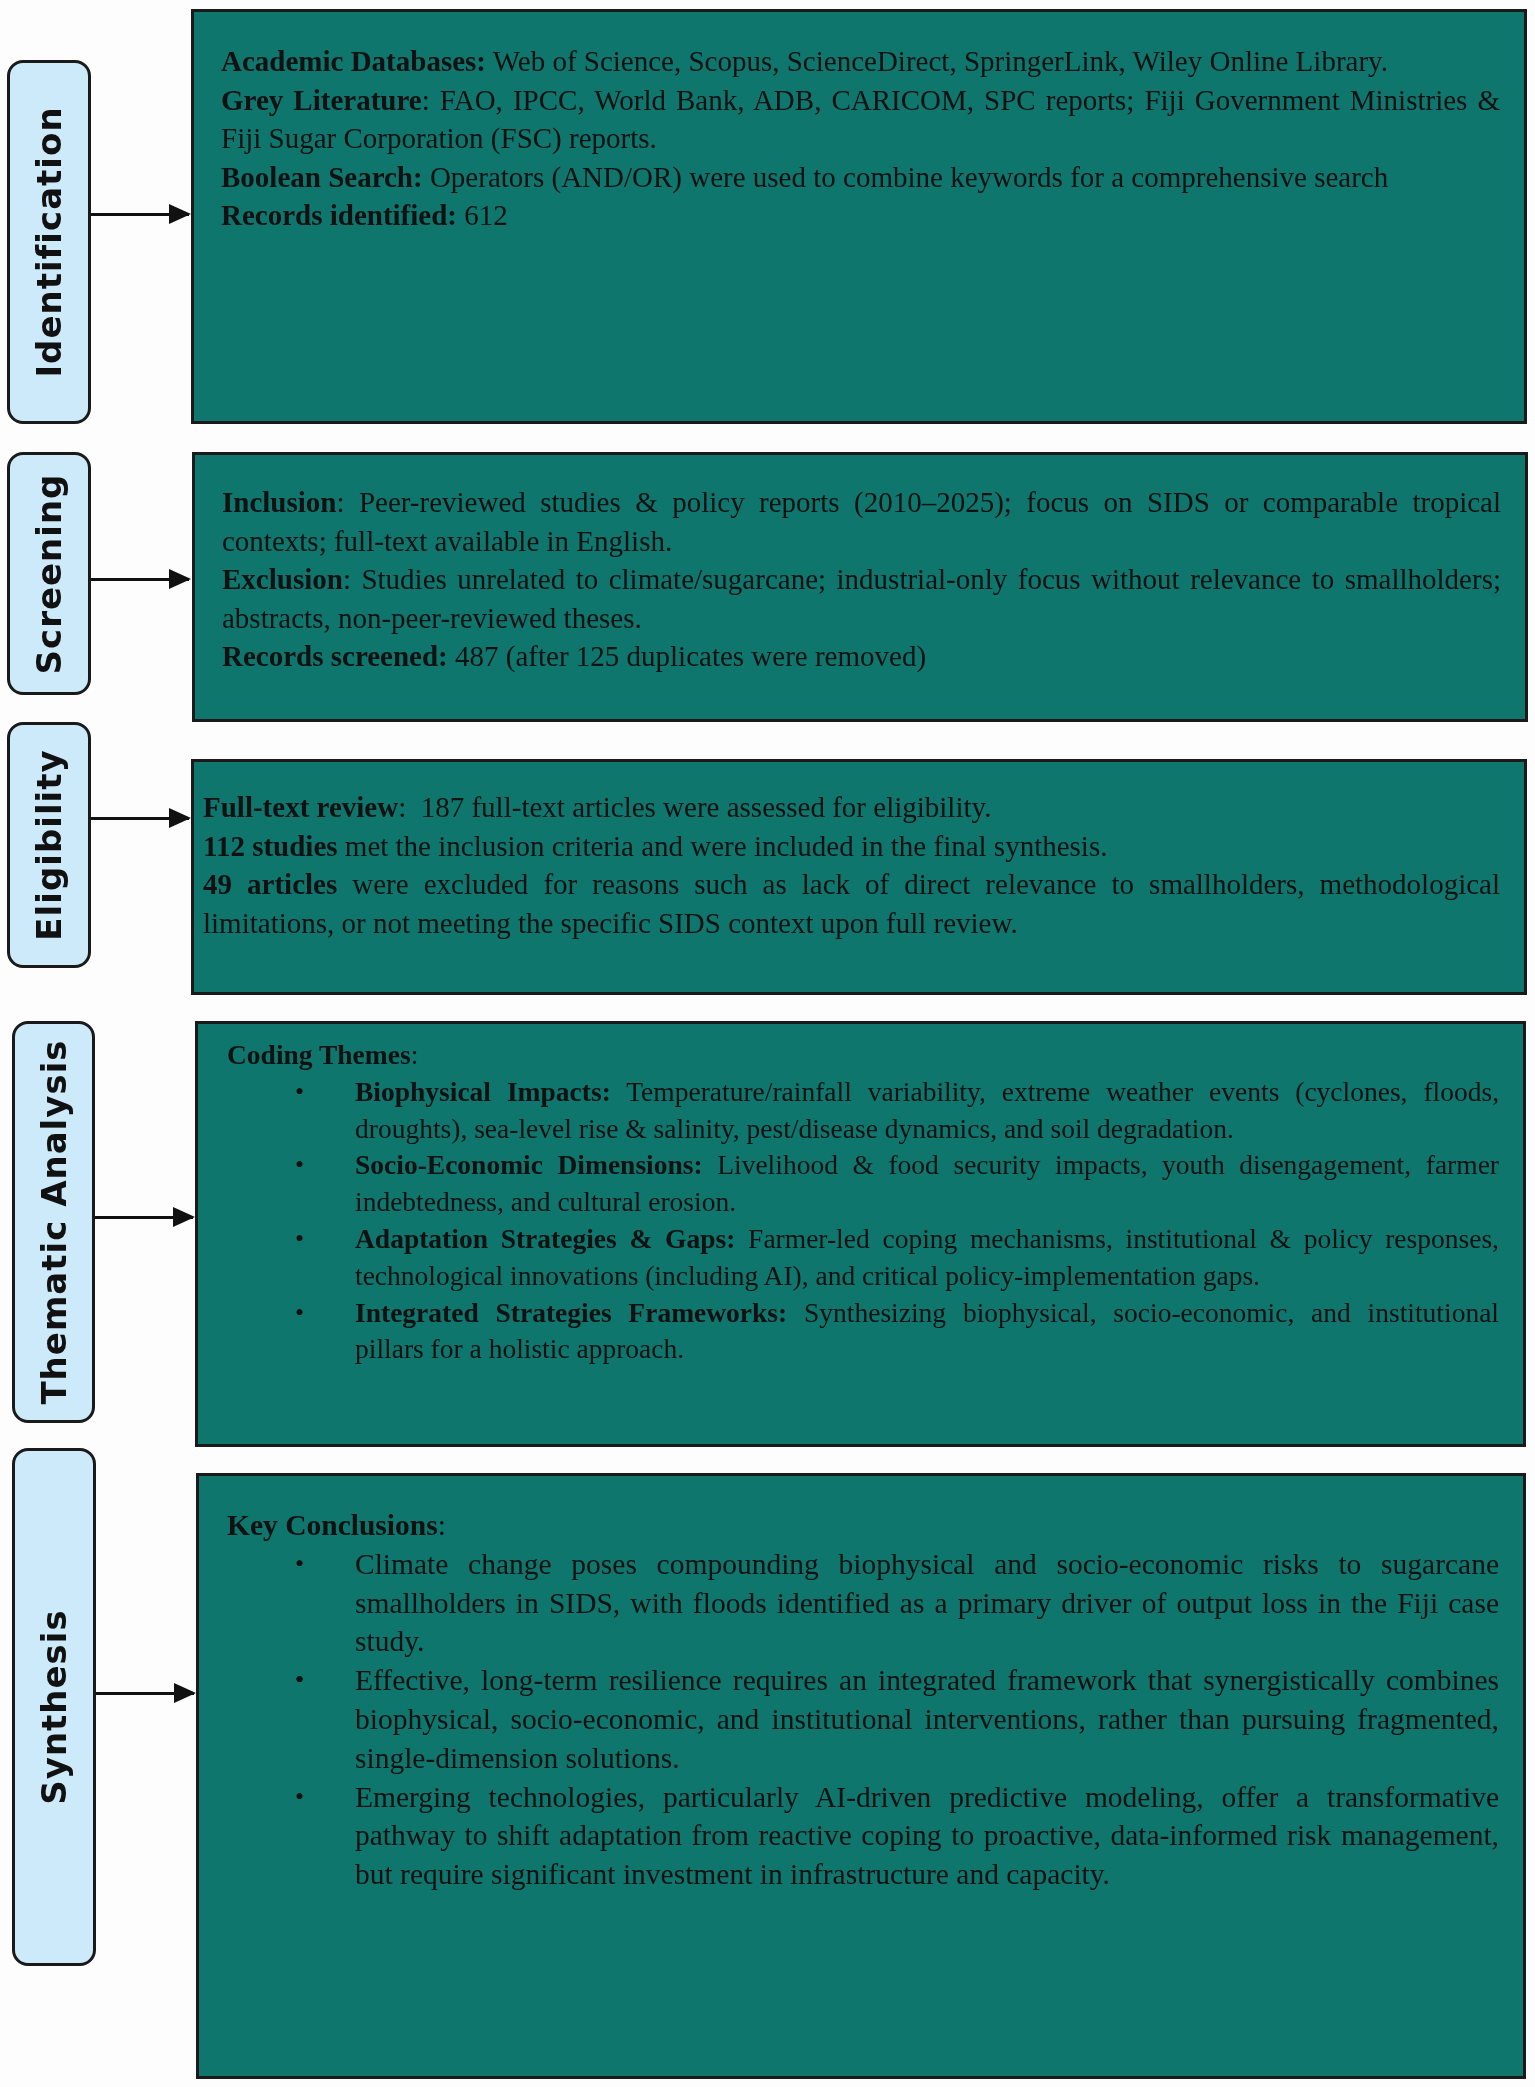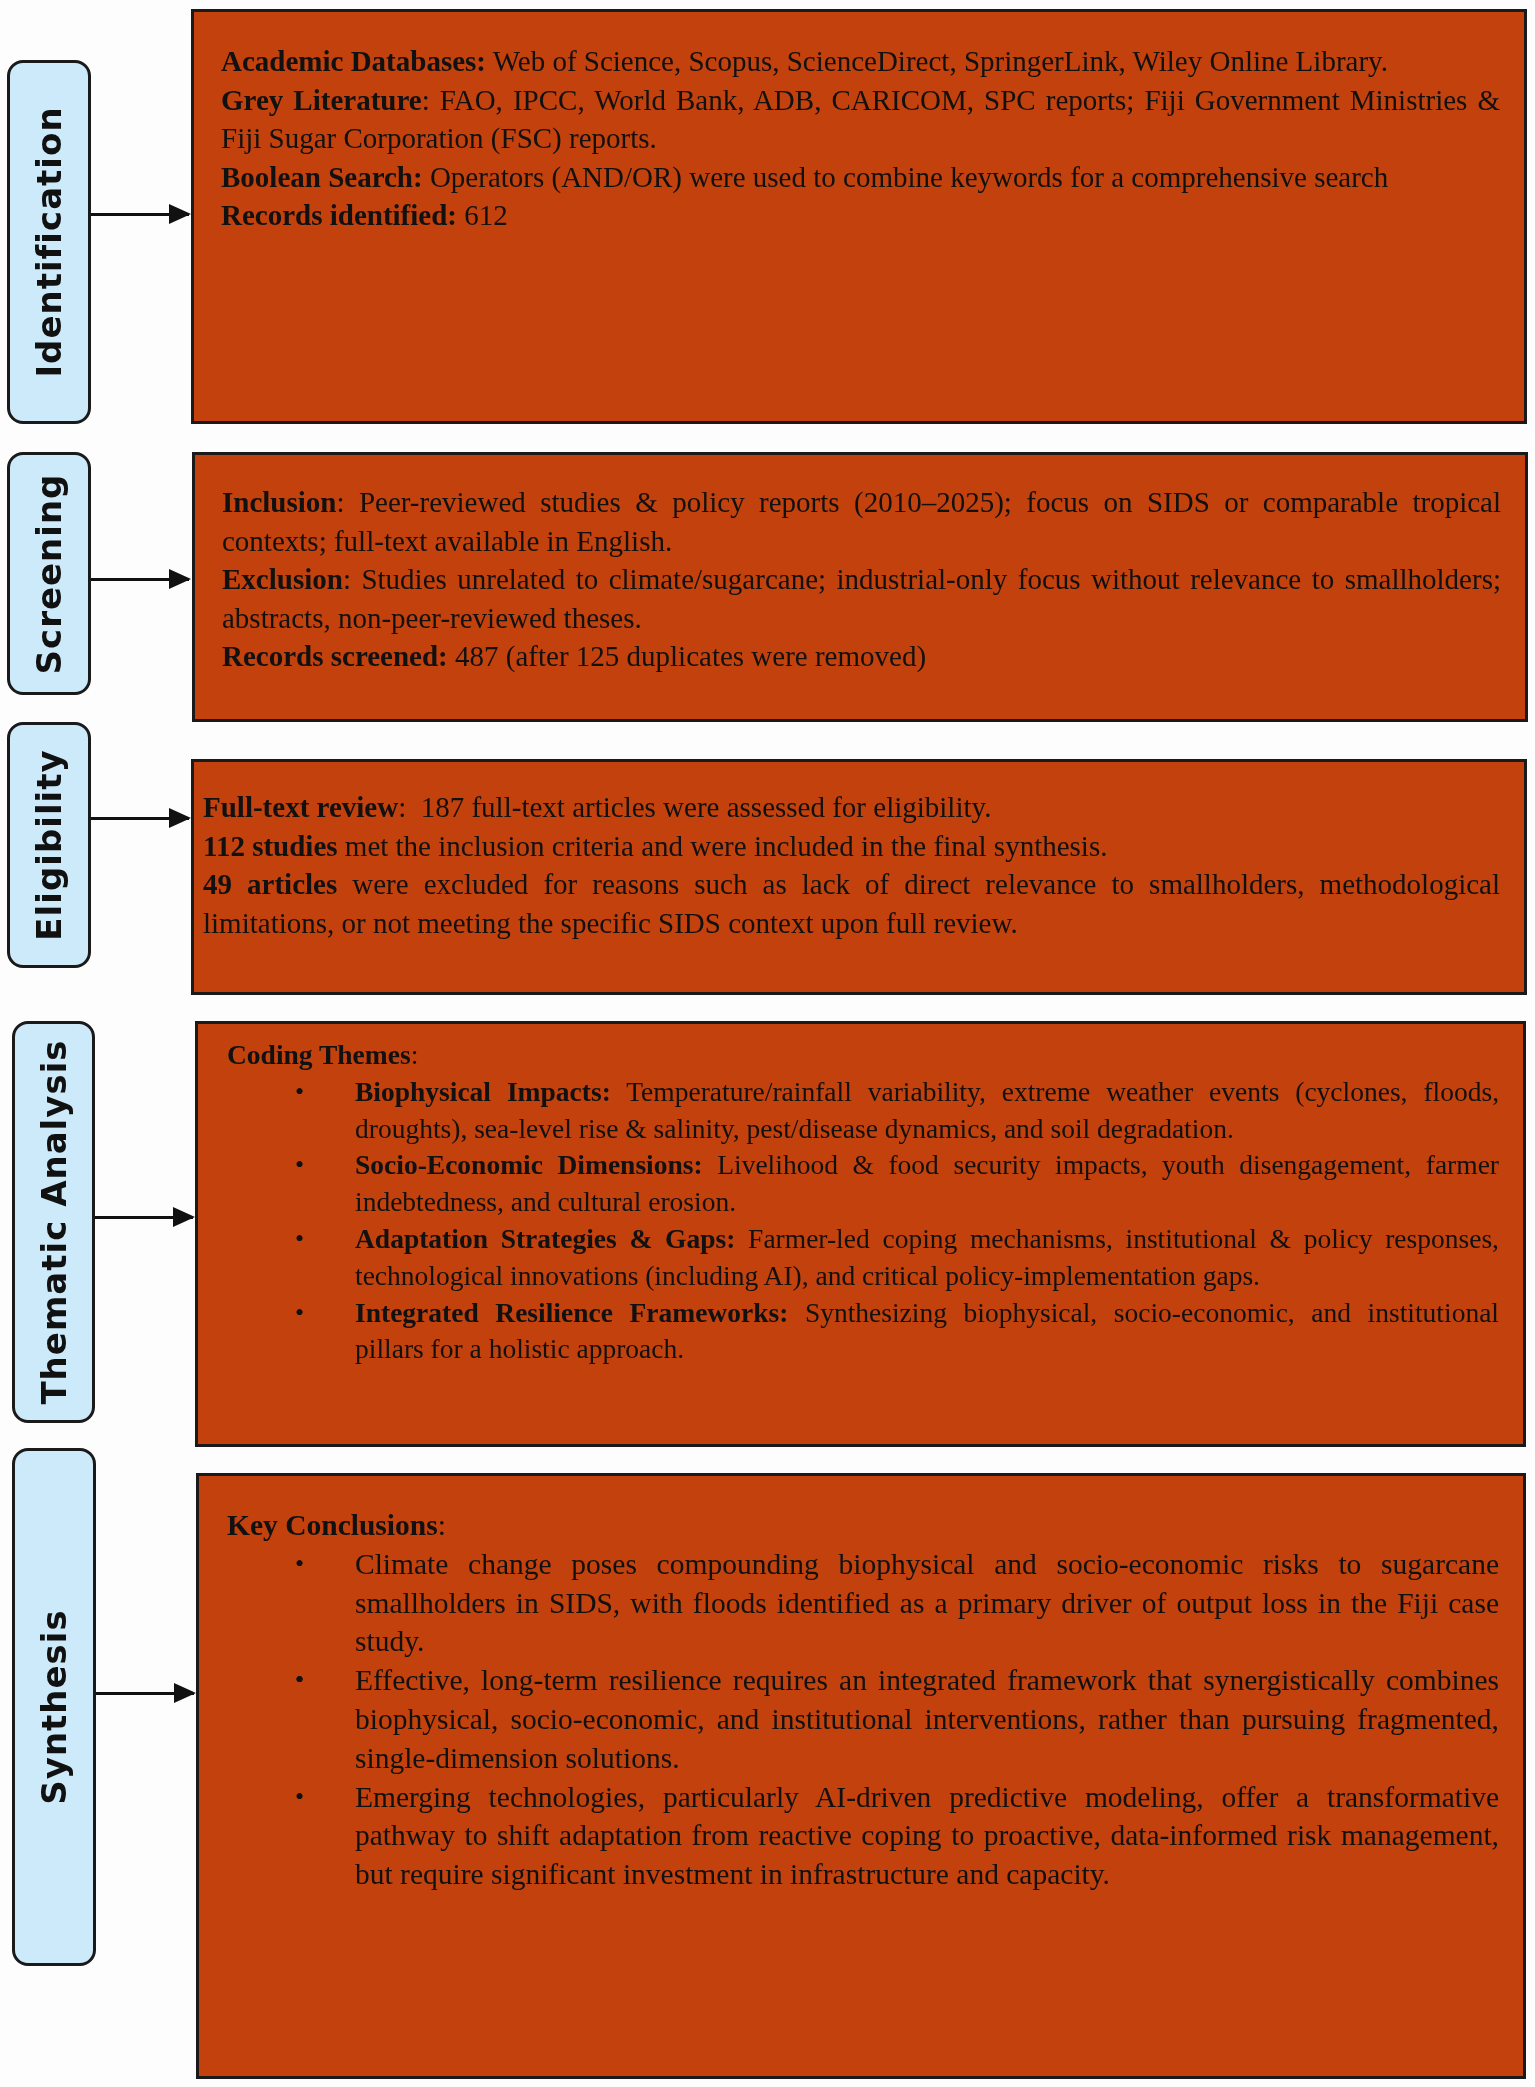--- a/index.html
+++ b/index.html
@@ -9,21 +9,21 @@
     background:#cdeafb; border:3px solid #1a1a1a; border-radius:16px;
     display:flex; align-items:center; justify-content:center;
   }
   .pill-label {
     display:block; transform:rotate(-90deg); white-space:nowrap;
     font-family:"DejaVu Sans", sans-serif; font-weight:bold; color:#111;
     font-size:34px; letter-spacing:1px;
   }
   .box {
     position:absolute; box-sizing:border-box;
-    border:3px solid #1a1a1a; background:#c2410c;
+    border:3px solid #1a1a1a; background:#0f766e;
     font-family:"Liberation Serif", serif; color:#111;
     font-size:29px; line-height:38.6px;
   }
   .box p { margin:0; text-align:justify; }
   .box b { font-weight:bold; }
   .arrow { position:absolute; height:3px; background:#111; }
   .arrow::after {
     content:""; position:absolute; right:-2px; top:-9px;
     border-left:22px solid #111; border-top:10.5px solid transparent; border-bottom:10.5px solid transparent;
   }
@@ -71,21 +71,21 @@
 <div class="pill" style="left:12px; top:1021px; width:83px; height:402px;">
   <span class="pill-label">Thematic Analysis</span>
 </div>
 <div class="arrow" style="left:95px; top:1216px; width:98px;"></div>
 <div class="box" style="left:195px; top:1021px; width:1331px; height:426px; padding:13px 24px 0 29px; font-size:27.5px; line-height:36.8px;">
   <p class="heading"><b>Coding Themes</b><span>:</span></p>
   <ul class="list">
     <li><span class="dot">•</span><b>Biophysical Impacts:</b><span> Temperature/rainfall variability, extreme weather events (cyclones, floods, droughts), sea-level rise &amp; salinity, pest/disease dynamics, and soil degradation.</span></li>
     <li><span class="dot">•</span><b>Socio-Economic Dimensions:</b><span> Livelihood &amp; food security impacts, youth disengagement, farmer indebtedness, and cultural erosion.</span></li>
     <li><span class="dot">•</span><b>Adaptation Strategies &amp; Gaps:</b><span> Farmer-led coping mechanisms, institutional &amp; policy responses, technological innovations (including AI), and critical policy-implementation gaps.</span></li>
-    <li><span class="dot">•</span><b>Integrated Resilience Frameworks:</b><span> Synthesizing biophysical, socio-economic, and institutional pillars for a holistic approach.</span></li>
+    <li><span class="dot">•</span><b>Integrated Strategies Frameworks:</b><span> Synthesizing biophysical, socio-economic, and institutional pillars for a holistic approach.</span></li>
   </ul>
 </div>
 
 <div class="pill" style="left:12px; top:1448px; width:84px; height:518px;">
   <span class="pill-label">Synthesis</span>
 </div>
 <div class="arrow" style="left:96px; top:1692px; width:98px;"></div>
 <div class="box" style="left:196px; top:1473px; width:1330px; height:606px; padding:30px 24px 0 28px; font-size:29.5px; line-height:38.8px;">
   <p class="heading"><b>Key Conclusions</b><span>:</span></p>
   <ul class="list">

